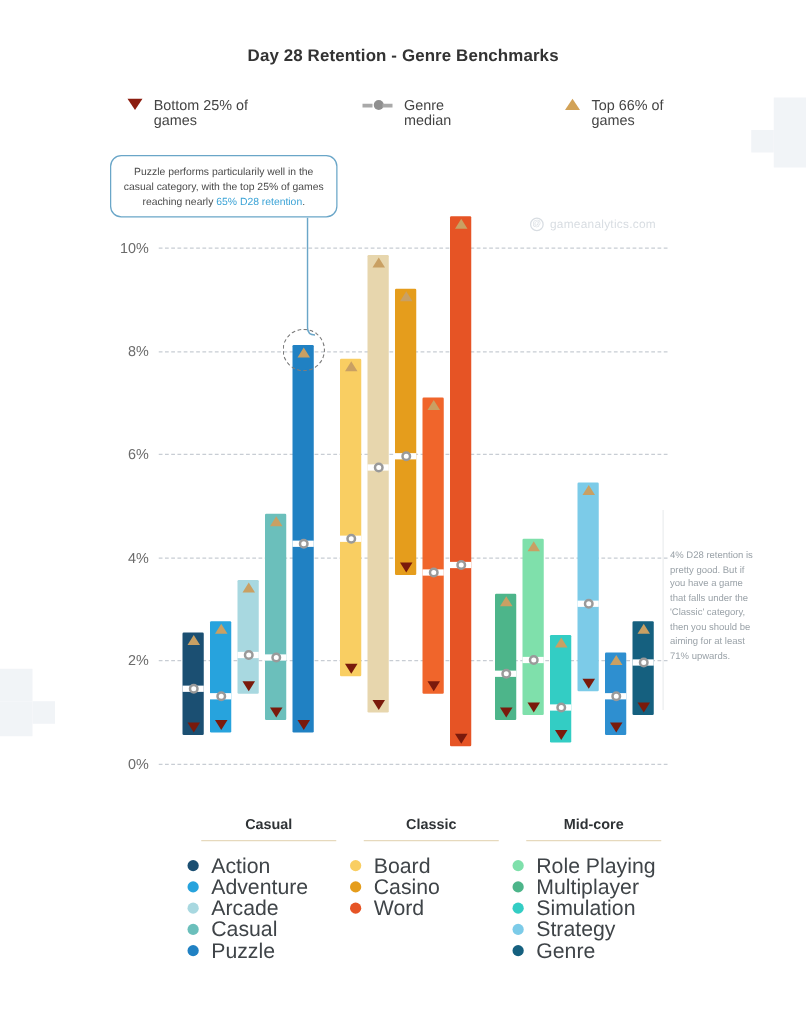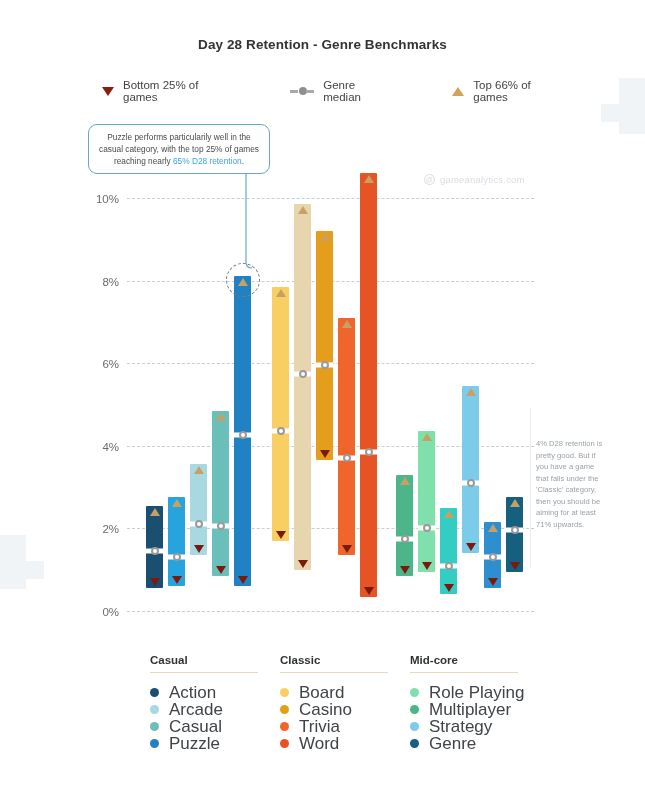--- a/index.html
+++ b/index.html
@@ -25,21 +25,21 @@
     position:absolute; left:0; top:37px; width:645px;
     text-align:center; font-size:13.5px; font-weight:bold; color:#333;
     letter-spacing:.1px;
   }
 
   
   #marker-legend {
     position:absolute; left:100px; top:80px; width:460px; height:22px;
     display:flex; align-items:center;
   }
-  .mleg { display:flex; align-items:center; font-size:11.5px; color:#444; }
+  .mleg { display:flex; font-size:11.5px; color:#444; }
   #mleg-bottom { margin-left:2px; }
   #mleg-median { margin-left:64px; }
   #mleg-top { margin-left:62px; }
   .tri-down {
     width:0;height:0;border-left:6px solid transparent;border-right:6px solid transparent;
     border-top:9px solid #8c1d10; margin-right:9px;
   }
   .tri-up {
     width:0;height:0;border-left:6px solid transparent;border-right:6px solid transparent;
     border-bottom:9px solid #d2a257; margin-right:9px;
@@ -115,21 +115,21 @@
 
   #side-note {
     position:absolute; left:536px; top:438px; width:72px;
     font-size:7.6px; line-height:1.52; color:#9aa2a8;
   }
   #side-note-divider {
     position:absolute; left:530px; top:408px; width:1px; height:160px; background:#ebeef0;
   }
 
   
-  #genre-legend { position:absolute; left:150px; top:650px; width:420px; display:flex; }
+  #genre-legend { position:absolute; left:150px; top:650px; width:420px; display:flex;text-align:center; }
   .legend-col { width:130px; }
   .legend-col-head {
     font-size:11.5px; font-weight:bold; color:#2f3336; padding-bottom:6px;
     border-bottom:1.5px solid #e6d9bd; display:inline-block; min-width:108px;
   }
   .legend-items { margin-top:11px; }
   .legend-item { display:flex; align-items:center; height:17px; }
   .legend-dot { width:9px; height:9px; border-radius:50%; margin-right:10px; flex:none; }
   .legend-label { font-size:17px; color:#3f4448; }
 </style>
@@ -299,20 +299,24 @@
 <div id="side-note-divider"></div>
 <div id="side-note">4% D28 retention is pretty good. But if you have a game that falls under the 'Classic' category, then you should be aiming for at least 71% upwards.</div>
 
 <div id="genre-legend">
     <div class="legend-col"><div class="legend-col-head">Casual</div><div class="legend-items">
         <div class="legend-item">
           <span class="legend-dot" style="background: rgb(27, 79, 114);"></span>
           <span class="legend-label">Action</span>
         </div>
         <div class="legend-item">
+          <span class="legend-dot" style="background: rgb(39, 163, 221);"></span>
+          <span class="legend-label">Adventure</span>
+        </div>
+        <div class="legend-item">
           <span class="legend-dot" style="background: rgb(168, 216, 224);"></span>
           <span class="legend-label">Arcade</span>
         </div>
         <div class="legend-item">
           <span class="legend-dot" style="background: rgb(107, 191, 187);"></span>
           <span class="legend-label">Casual</span>
         </div>
         <div class="legend-item">
           <span class="legend-dot" style="background: rgb(32, 129, 195);"></span>
           <span class="legend-label">Puzzle</span>
@@ -321,38 +325,38 @@
     <div class="legend-col"><div class="legend-col-head">Classic</div><div class="legend-items">
         <div class="legend-item">
           <span class="legend-dot" style="background: rgb(249, 206, 98);"></span>
           <span class="legend-label">Board</span>
         </div>
         <div class="legend-item">
           <span class="legend-dot" style="background: rgb(229, 157, 28);"></span>
           <span class="legend-label">Casino</span>
         </div>
         <div class="legend-item">
-          <span class="legend-dot" style="background: rgb(240, 101, 43);"></span>
-          <span class="legend-label">Trivia</span>
-        </div>
-        <div class="legend-item">
           <span class="legend-dot" style="background: rgb(230, 84, 37);"></span>
           <span class="legend-label">Word</span>
         </div>
       </div></div>
     <div class="legend-col"><div class="legend-col-head">Mid-core</div><div class="legend-items">
         <div class="legend-item">
           <span class="legend-dot" style="background: rgb(127, 224, 171);"></span>
           <span class="legend-label">Role Playing</span>
         </div>
         <div class="legend-item">
           <span class="legend-dot" style="background: rgb(77, 181, 138);"></span>
           <span class="legend-label">Multiplayer</span>
         </div>
         <div class="legend-item">
+          <span class="legend-dot" style="background: rgb(51, 205, 196);"></span>
+          <span class="legend-label">Simulation</span>
+        </div>
+        <div class="legend-item">
           <span class="legend-dot" style="background: rgb(124, 203, 232);"></span>
           <span class="legend-label">Strategy</span>
         </div>
         <div class="legend-item">
           <span class="legend-dot" style="background: rgb(21, 96, 127);"></span>
           <span class="legend-label">Genre</span>
         </div>
       </div></div>
   </div>
 

